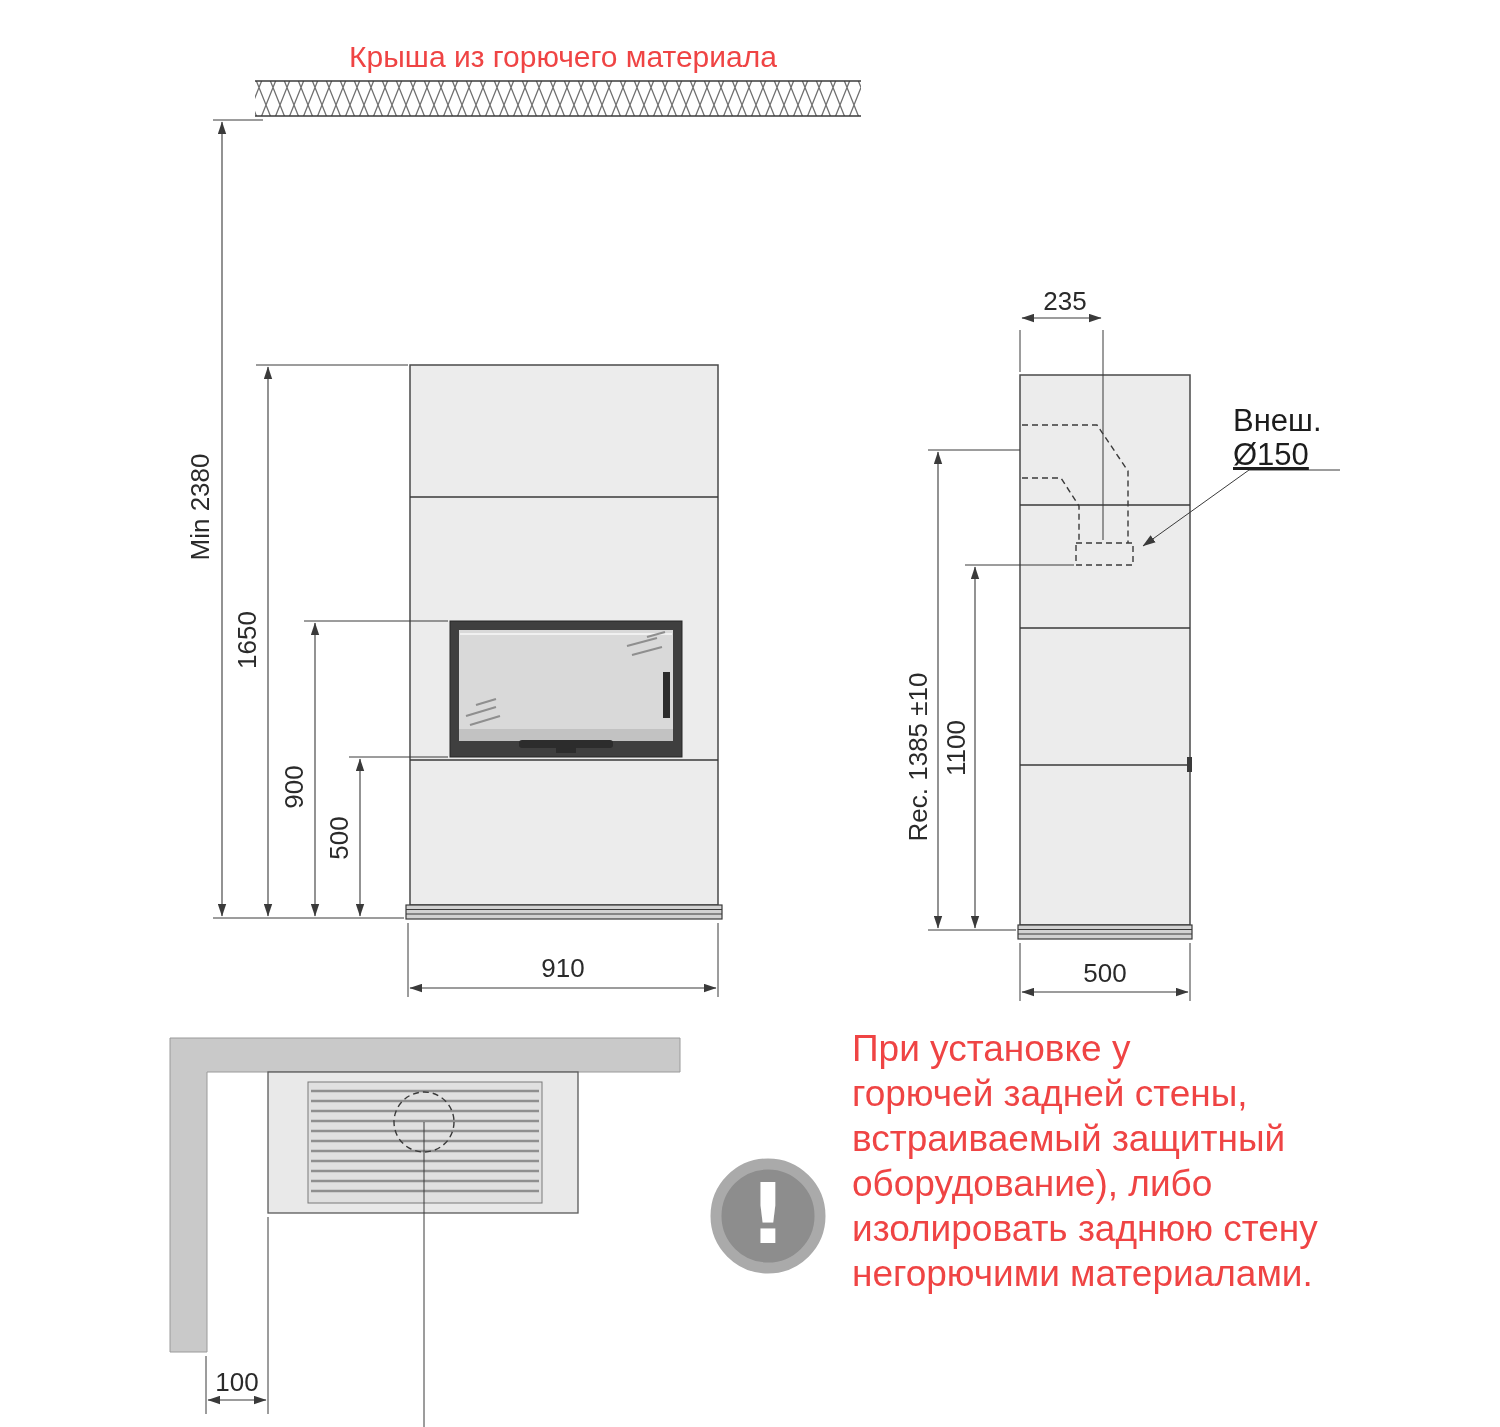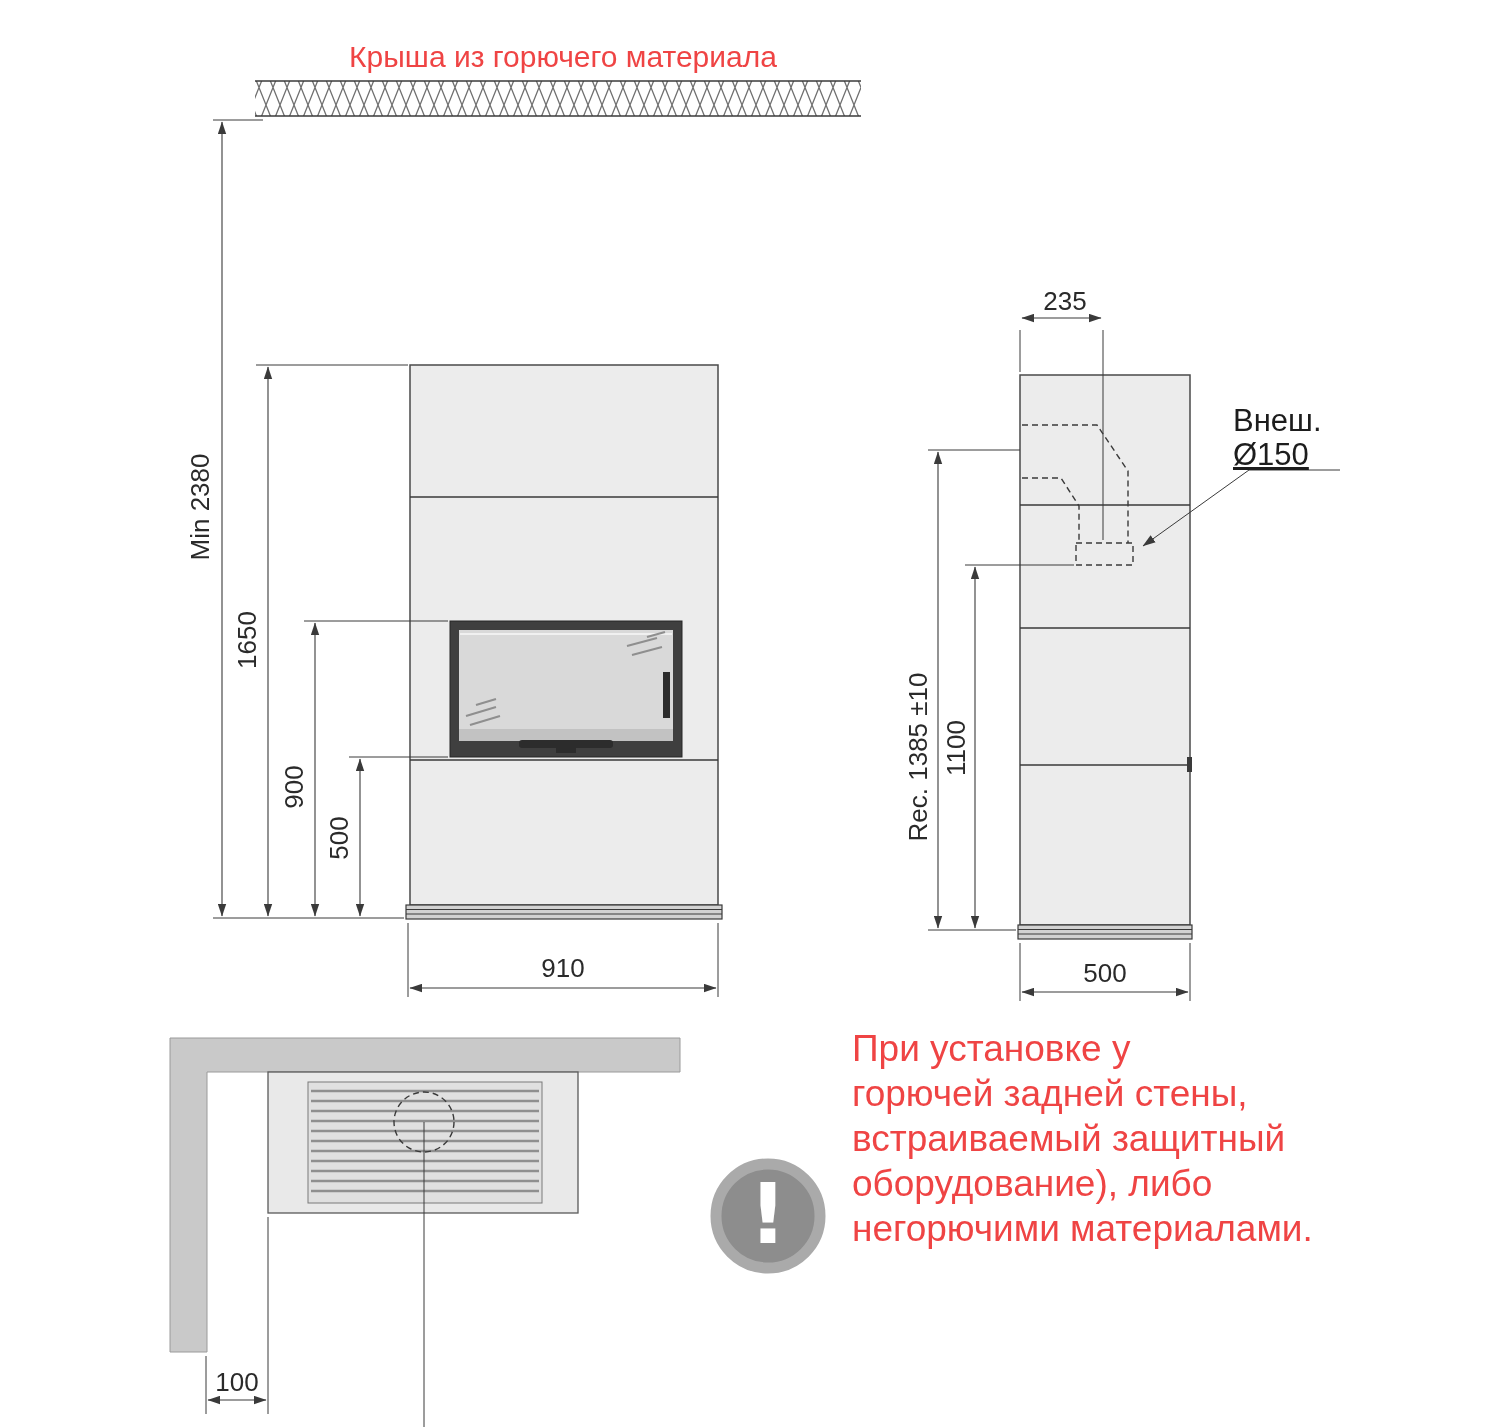--- a/index.html
+++ b/index.html
@@ -160,16 +160,17 @@
 
   <div class="lbl center" style="left:237px; top:1382px;">100</div>
 
   <div class="warn-bang">!</div>
 
   <div class="warn-text">
     <div>При установке у</div>
     <div>горючей задней стены,</div>
     <div>встраиваемый защитный</div>
     <div>оборудование), либо</div>
+    <div>изолировать заднюю стену</div>
     <div>негорючими материалами.</div>
   </div>
 
 </div>
 
 </body></html>

